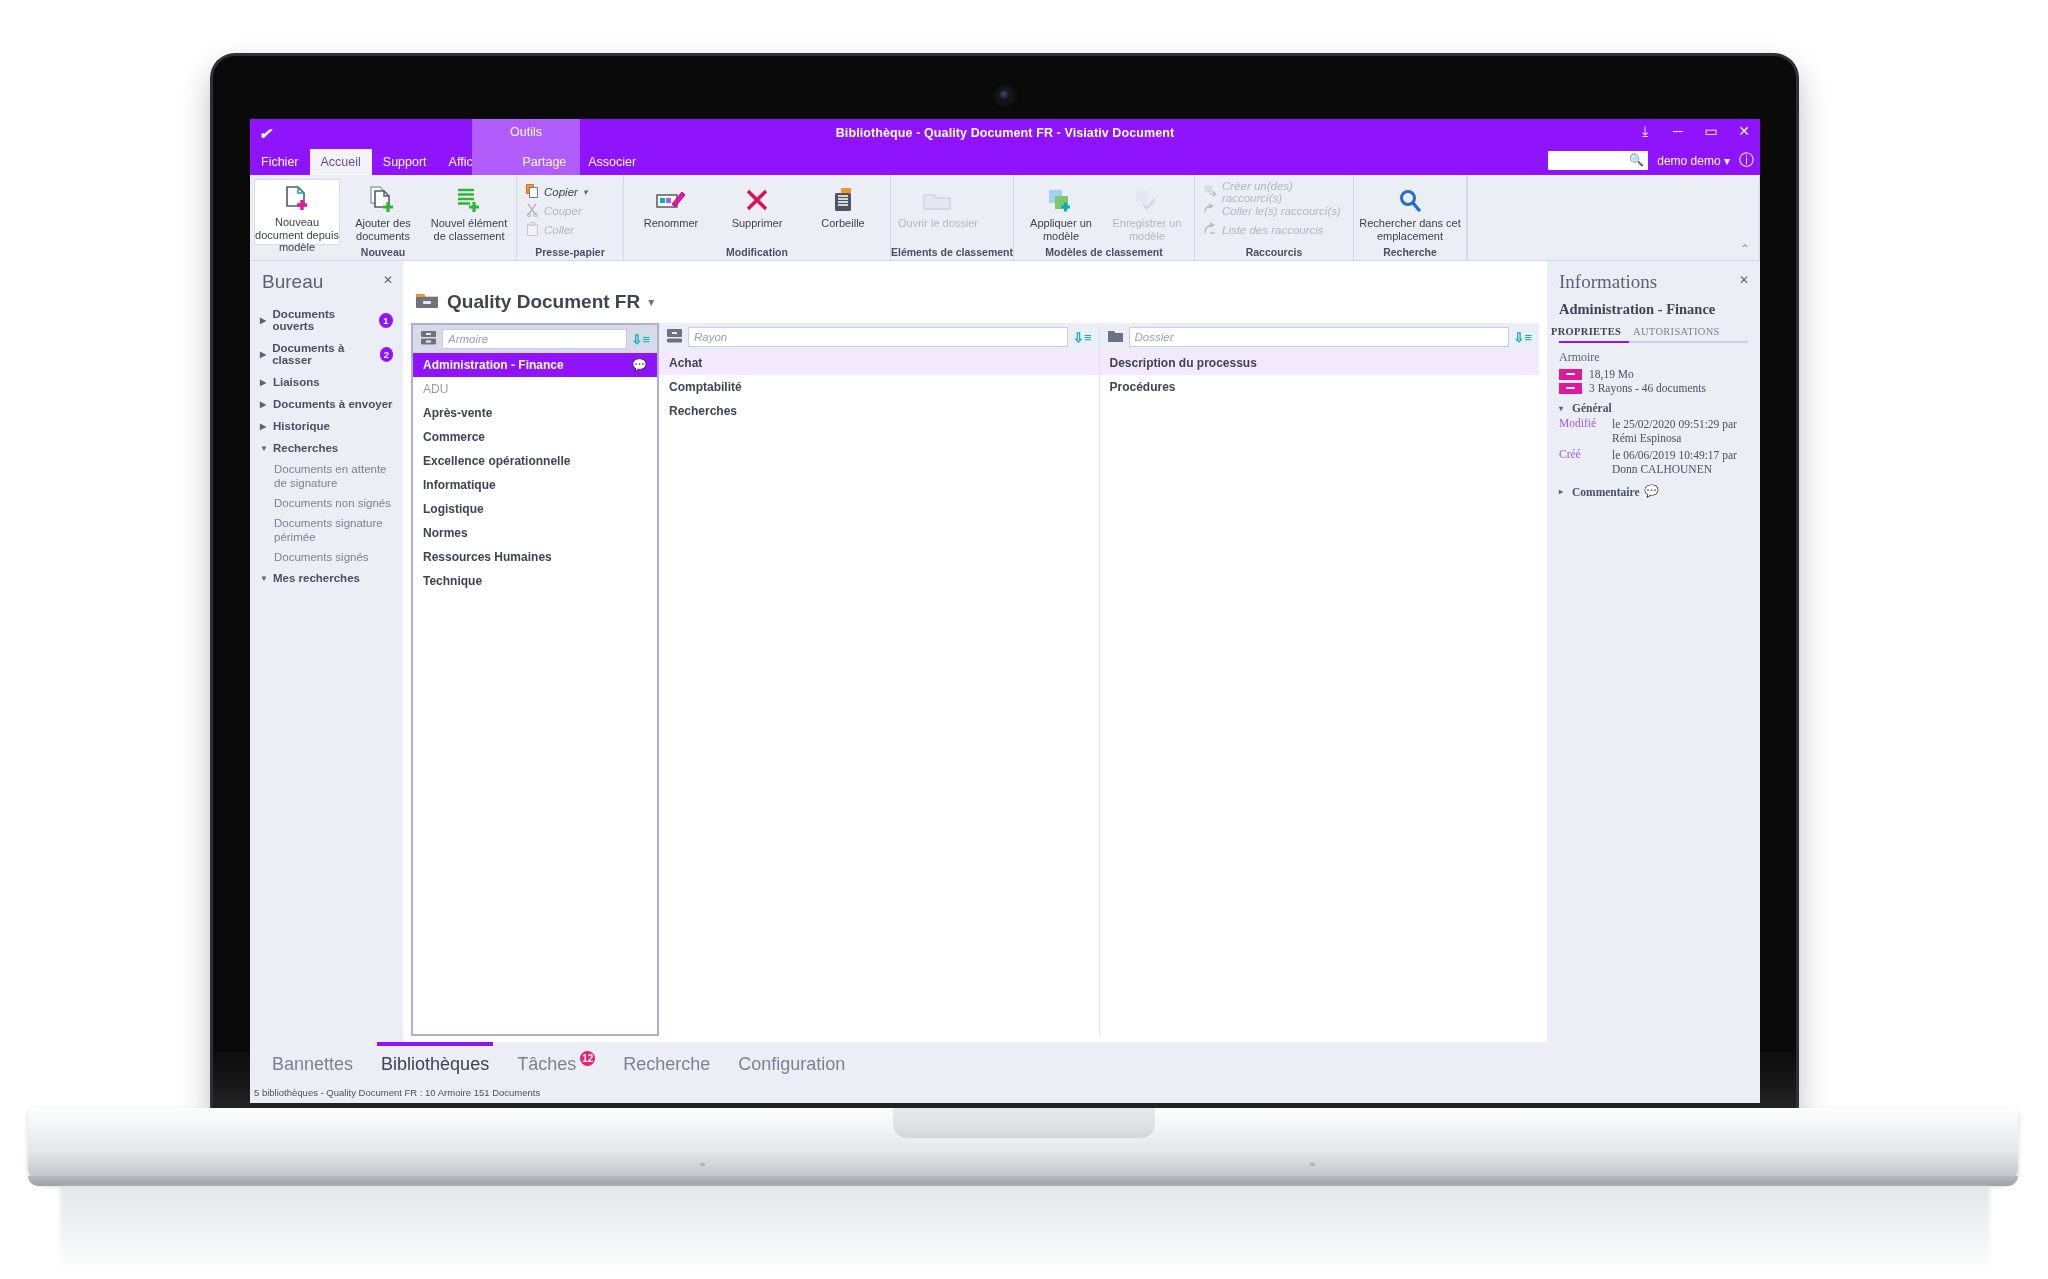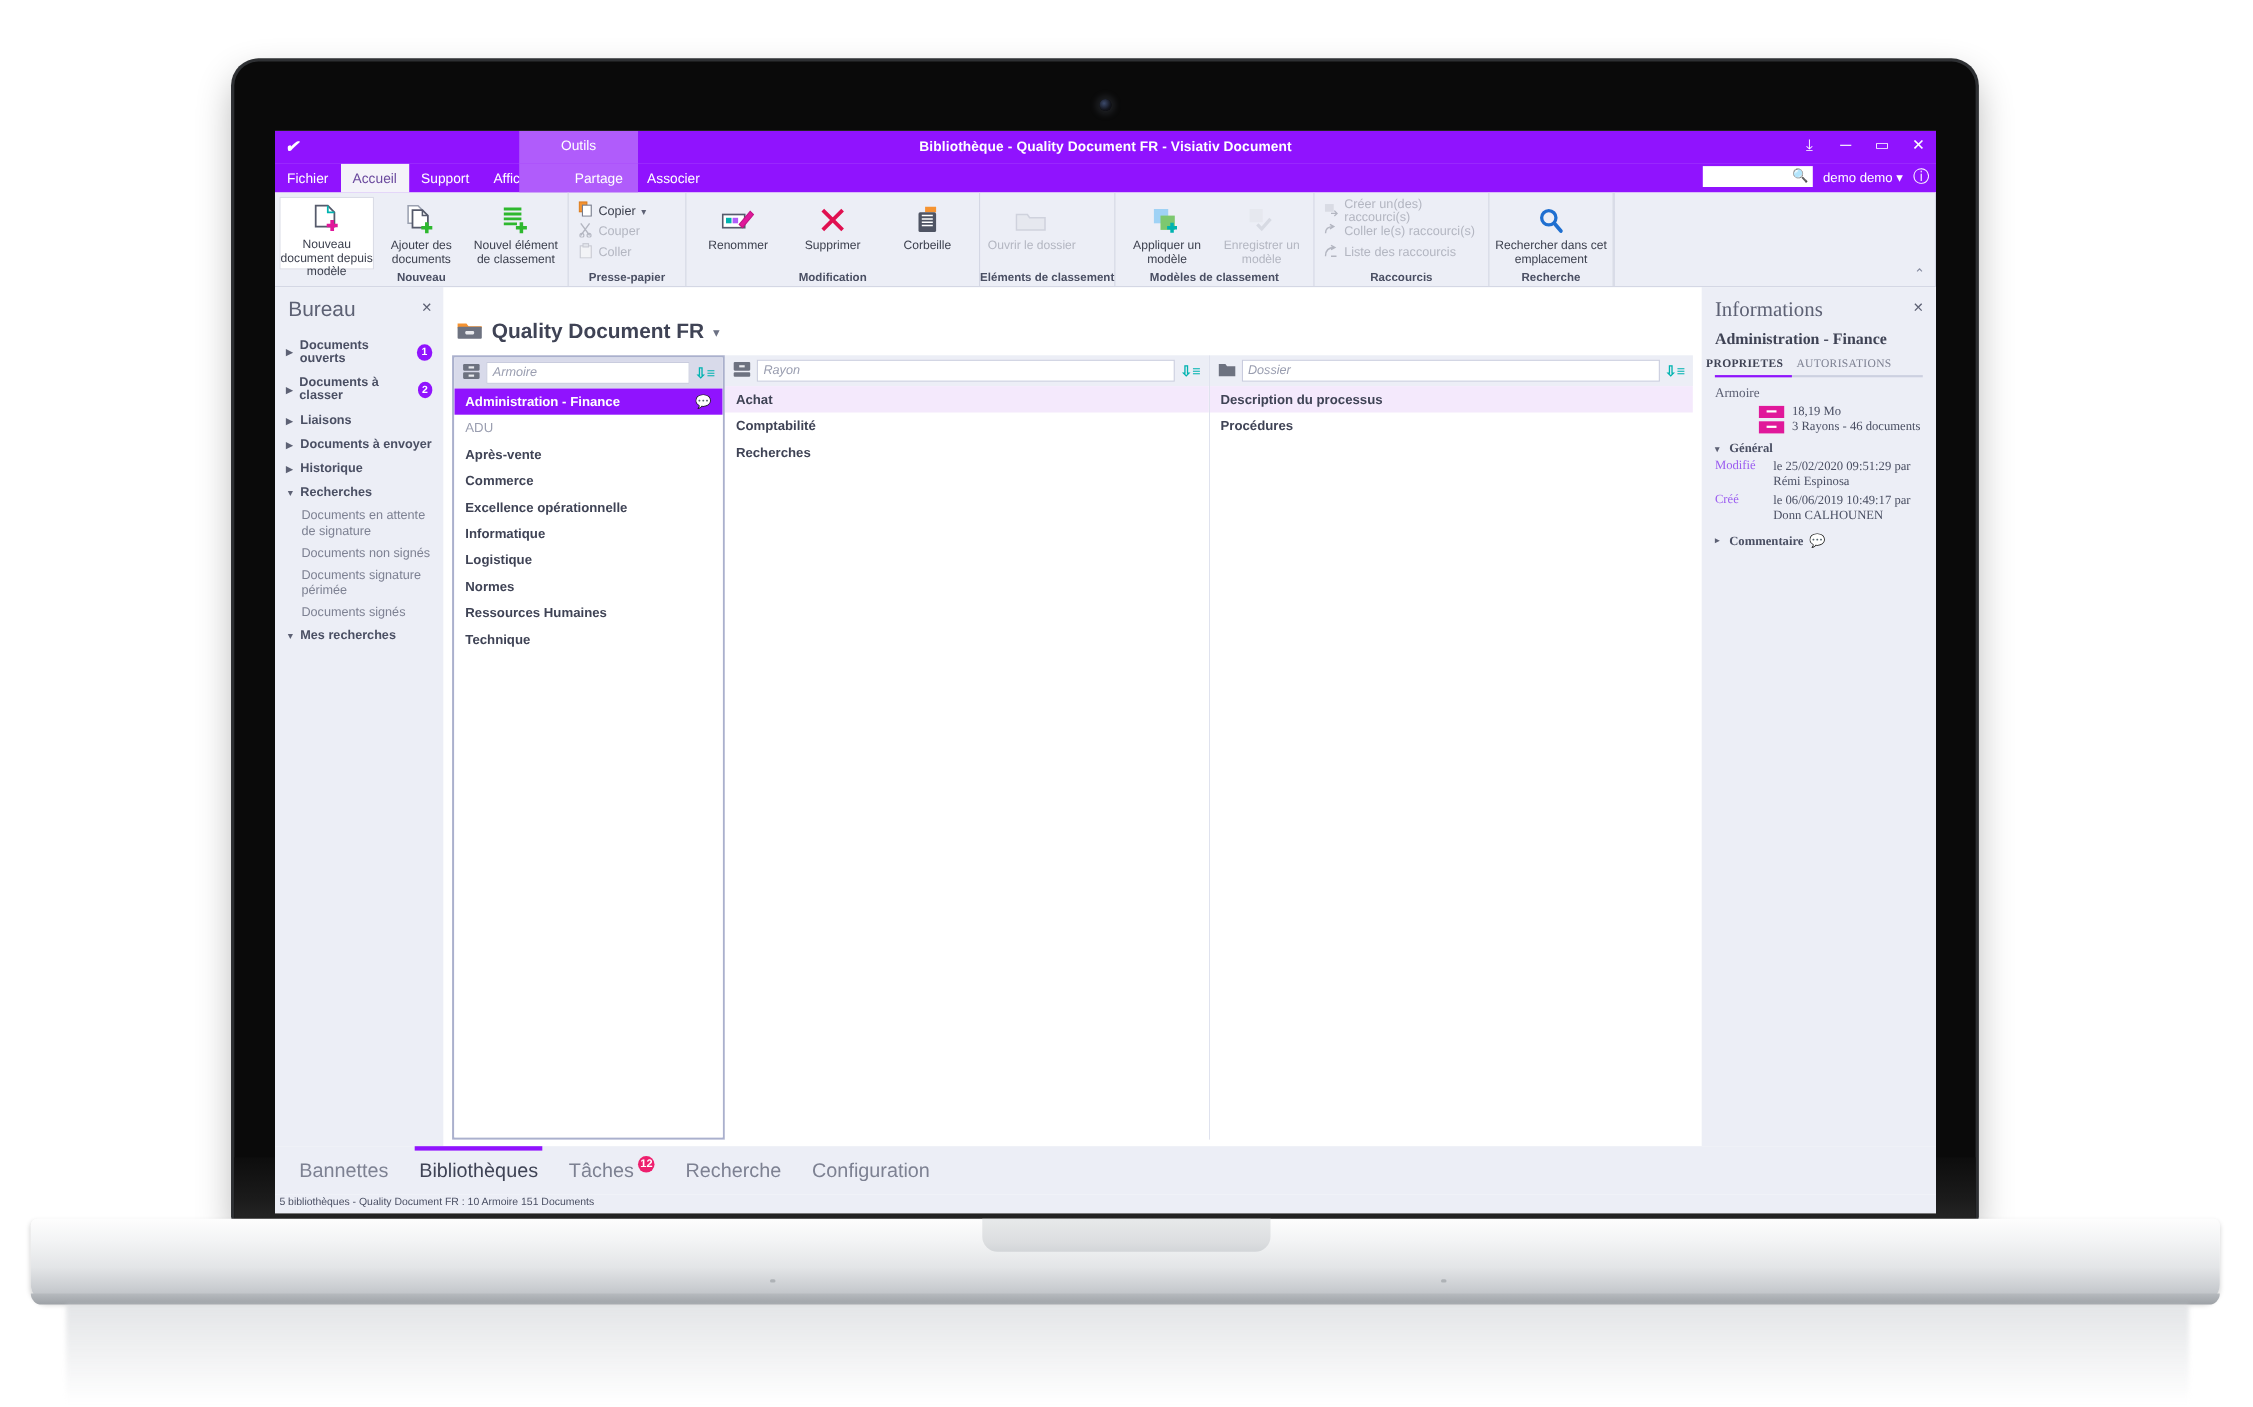--- a/index.html
+++ b/index.html
@@ -103,21 +103,21 @@
   .rgroup:last-of-type { border-right:none; }
   .rgroup-body { display:flex; flex:1; align-items:flex-start; padding:0 4px; }
   .rgroup-title { text-align:center; font-size:10.5px; color:#4a4f63; padding:1px 0 2px; font-weight:bold; }
   .big-btn { width:86px; display:flex; flex-direction:column; align-items:center; padding-top:5px; }
   .big-btn.active { background:#fff; border:1px solid #dadce6; height:66px; }
   .big-btn .ico { height:30px; display:flex; align-items:flex-end; justify-content:center; }
   .big-btn .lbl { font-size:11px; line-height:12.5px; text-align:center; color:#3b3f4d; margin-top:3px; }
   .big-btn.disabled .lbl { color:#b3b6c1; }
   .small-btn { display:flex; align-items:center; gap:5px; height:19px; padding:0 5px; font-size:11.5px; color:#3b3f4d; }
   .small-btn.disabled { color:#b3b6c1; }
-  .stack { display:flex; flex-direction:column; justify-content:center; padding-top:3px; }
+  .stack { display:flex; flex-direction:column; justify-content:center; padding-top:3px;font-style:italic; }
   .ribbon-collapse { position:absolute; right:10px; bottom:4px; font-size:12px; color:#8a8fa3; }
 
   
   .content { flex:1; display:flex; min-height:0; background:#fff; }
 
   
   .sidebar { width:153px; flex:0 0 153px; background:#eceef6; padding:10px 0 0 0; position:relative; }
   .sb-title { font-size:19px; color:#5d6174; font-weight:300; padding:0 10px 10px 12px; }
   .sb-close { position:absolute; right:10px; top:12px; font-size:12px; color:#5d6174; }
   .sb-item { display:flex; align-items:center; gap:5px; padding:5px 10px 5px 10px; font-size:11.5px;
@@ -155,21 +155,21 @@
   .info { width:213px; flex:0 0 213px; background:#eceef6; padding:10px 0 0 0; position:relative;font-family:Liberation Serif, serif; }
   .info-title { font-size:19px; color:#5d6174; font-weight:300; padding:0 12px 8px 12px; }
   .info-close { position:absolute; right:11px; top:12px; font-size:12px; color:#5d6174; }
   .info-sub { font-size:14.5px; font-weight:bold; color:#3f4355; padding:0 12px 8px 12px; }
   .info-tabs { display:flex; gap:12px; padding:0 4px; font-size:10.5px; color:#7d8192; letter-spacing:.3px; }
   .info-tabs .it.active { color:#3f4355; font-weight:bold; }
   .info-tabline { margin:4px 12px 0 12px; height:2px; background:#ccd0e0; position:relative; }
   .info-tabline::before { content:""; position:absolute; left:0; top:0; width:70px; height:2px; background:#9013fe; }
   .info-body { padding:7px 12px 0 12px; }
   .info-kind { font-size:12px; color:#5d6174; margin-bottom:3px; }
-  .stat-row { display:flex; align-items:center; gap:7px; margin-bottom:2px;margin-left:40px; }
+  .stat-row { display:flex; align-items:center; gap:7px; margin-bottom:2px; }
   .stat-chip { width:23px; height:11px; background:#e0189a; display:flex; align-items:center; justify-content:center; }
   .stat-chip span { display:block; width:9px; height:2px; background:#fff; }
   .stat-txt { font-size:11.5px; color:#4a4f63; }
   .sect { margin-top:8px; }
   .sect-hd { display:flex; align-items:center; gap:5px; font-size:11.5px; font-weight:bold; color:#4a4f63; }
   .kv { display:flex; margin-top:3px; }
   .kv .k { width:53px; flex:0 0 53px; font-size:11.5px; color:#9b5cf0; }
   .kv .v { font-size:11.5px; color:#4a4f63; line-height:14px; }
   .comment-ico { color:#9013fe; font-size:12px; }
 

